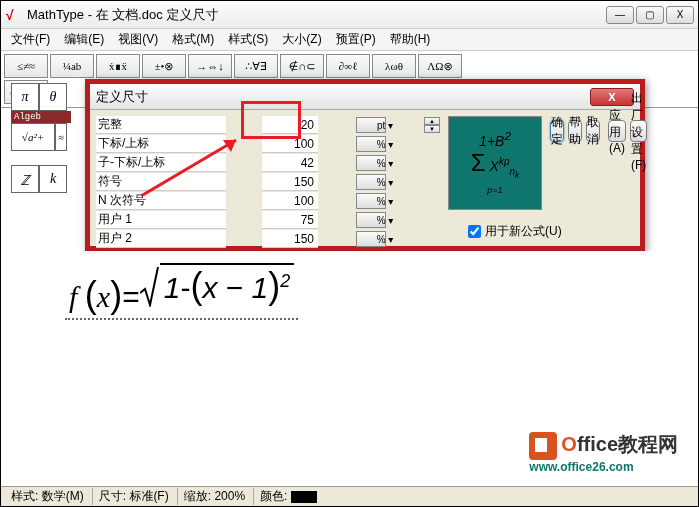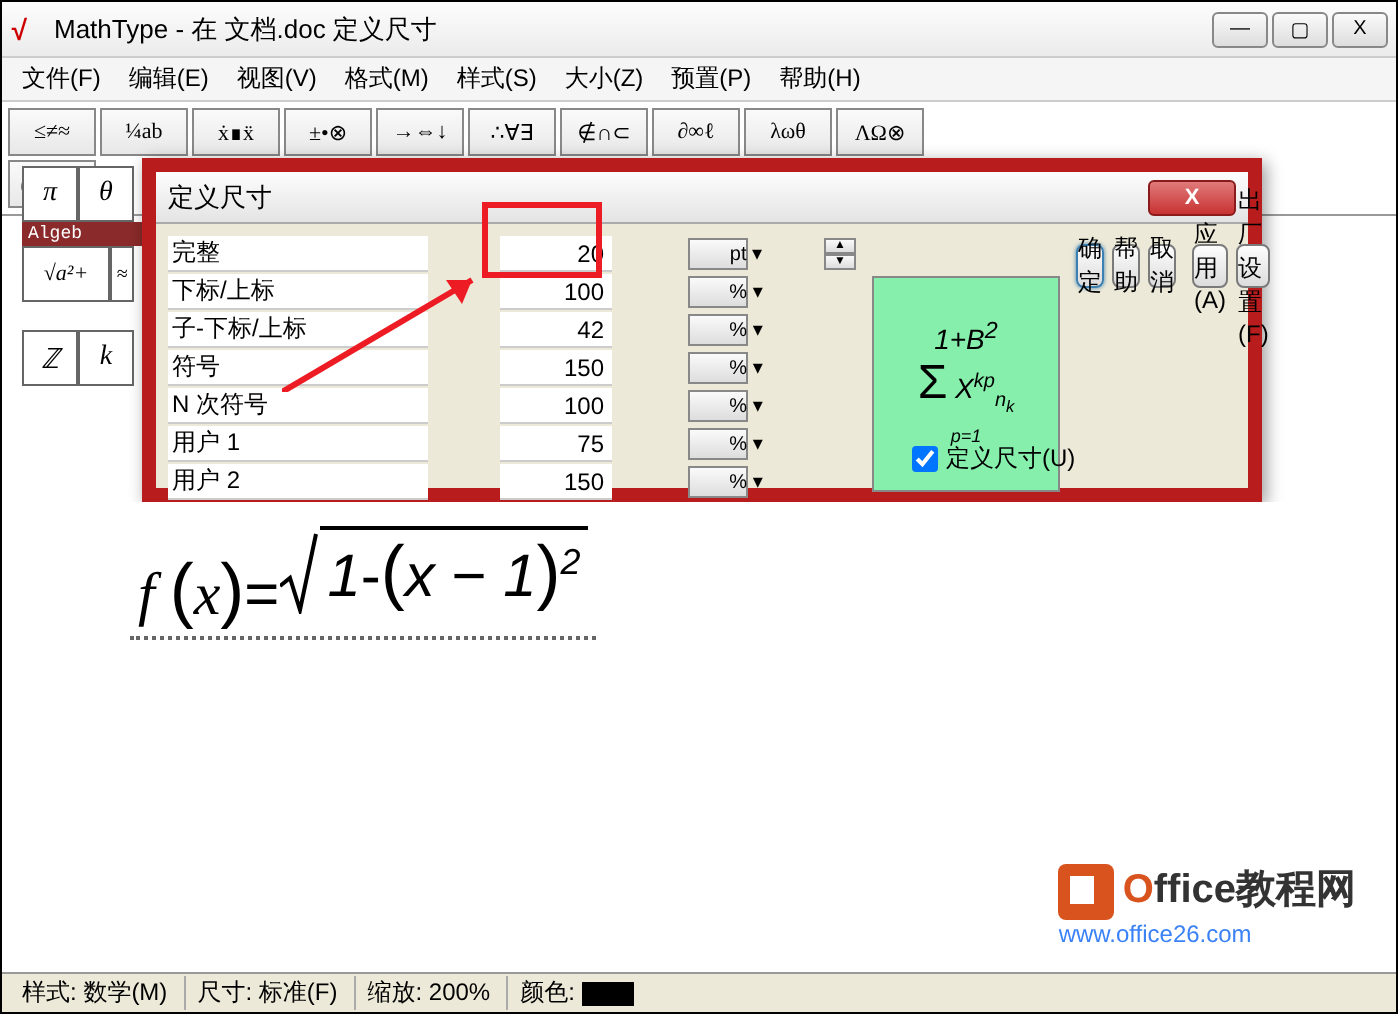--- a/index.html
+++ b/index.html
@@ -17,37 +17,37 @@
     .toolbars { background: #fff; padding: 3px; border-bottom: 1px solid #999; }
     .toolrow { display: flex; gap: 2px; }
     .toolbtn { width: 44px; height: 24px; border: 1px solid #888; background: linear-gradient(#fafafa,#e8e8e8); display: flex; align-items: center; justify-content: center; font-size: 11px; font-family: serif; }
     .toolrow2 { display: flex; gap: 2px; margin-top: 2px; }
     
     .leftpalette { position: absolute; left: 10px; top: 82px; width: 60px; }
     .palrow { display: flex; }
     .palbtn { width: 28px; height: 28px; border: 1px solid #666; background: #fff; display: flex; align-items: center; justify-content: center; font-size: 14px; font-family: serif; font-style: italic; }
     .paltab { background: #8b2a2a; color: #fff; font-size: 9px; padding: 1px 3px; font-family: Liberation Mono, monospace; }
     
-    .dialog { position: absolute; left: 70px; top: 78px; width: 560px; height: 172px; background: #ece9d8; border: 7px solid #b91c1c; box-shadow: 2px 2px 8px rgba(0,0,0,.4); }
+    .dialog { position: absolute; left: 84px; top: 78px; width: 560px; height: 172px; background: #ece9d8; border: 5px solid #b91c1c; box-shadow: 2px 2px 8px rgba(0,0,0,.4); }
     .dlg-title { height: 26px; background: linear-gradient(#fdfdfd,#e4e4e4); display: flex; align-items: center; padding: 0 6px; border-bottom: 1px solid #aaa; }
     .dlg-title span { font-size: 13px; flex: 1; }
     .dlg-close { width: 44px; height: 18px; background: linear-gradient(#e07a7a,#c83232); border: 1px solid #8b1a1a; border-radius: 3px; color: #fff; display: flex; align-items: center; justify-content: center; font-weight: bold; font-size: 11px; }
     .dlg-body { padding: 6px; display: flex; gap: 8px; }
     .dlg-table { flex: 0 0 280px; }
     .dlg-row { display: flex; height: 18px; align-items: center; margin-bottom: 1px; gap: 36px; }
     .dlg-label { flex: 0 0 130px; font-size: 12px; padding-left: 2px; border-bottom: 1px solid #ccc; height: 100%; display: flex; align-items: center; background: #fff; }
     .dlg-val { width: 56px; text-align: right; padding-right: 4px; border-bottom: 1px solid #ccc; height: 100%; display: flex; align-items: center; justify-content: flex-end; background: #fff; font-size: 12px; }
     .dlg-unit { width: 30px; height: 16px; border: 1px solid #888; background: linear-gradient(#fafafa,#ddd); display: flex; align-items: center; justify-content: center; font-size: 10px; margin-left: 2px; padding-left: 28px; }
     .highlight-box { border: 3px solid #ed1c24; position: absolute; left: 240px; top: 100px; width: 60px; height: 38px; pointer-events: none; z-index: 10; }
     .red-arrow { position: absolute; left: 140px; top: 135px; width: 100px; height: 60px; pointer-events: none; z-index: 10; }
     
     .dlg-spinner { width: 16px; display: flex; flex-direction: column; margin-left: 2px; }
     .spinbtn { height: 8px; border: 1px solid #888; background: linear-gradient(#fafafa,#ddd); font-size: 6px; display: flex; align-items: center; justify-content: center; }
     
-    .preview { flex: 0 0 94px; height: 108px; background: #86efac; border: 1px solid #888; display: flex; align-items: center; justify-content: center; font-family: serif; font-size: 14px; font-style: italic; text-align: center; margin-top: 20px; }
+    .preview { flex: 0 0 94px; height: 94px; background: #0f766e; border: 1px solid #888; display: flex; align-items: center; justify-content: center; font-family: serif; font-size: 14px; font-style: italic; text-align: center; }
     
     .dlg-buttons { flex: 0 0 88px; display: flex; gap: 4px; padding-top: 4px; }
     .dlg-btn { height: 22px; border: 1px solid #7a7a7a; border-radius: 4px; background: linear-gradient(#fdfdfd,#dcdcdc); font-size: 12px; display: flex; align-items: center; justify-content: center; }
     .dlg-btn.primary { border-color: #3c7fb1; box-shadow: 0 0 2px #3c7fb1; }
     
     .dlg-check { font-size: 12px; display: flex; align-items: center; gap: 4px; position: absolute; left: 378px; bottom: 6px; }
     
     .editarea { position: absolute; left: 6px; top: 250px; right: 6px; bottom: 20px; background: #fff; overflow: hidden; }
     .formula { position: absolute; left: 14px; top: 10px; font-family: "Times New Roman", serif; font-size: 30px; font-style: italic; border-bottom: 2px dotted #666; padding: 2px 4px; margin-left: 44px; }
     .formula .paren { font-style: normal; font-size: 36px; }
@@ -55,21 +55,21 @@
     .sqrt svg { height: 42px; }
     .sqrt-body { border-top: 2px solid #000; padding: 0 4px; }
     
     .statusbar { position: absolute; left: 0; right: 0; bottom: 0; height: 20px; background: #ece9d8; border-top: 1px solid #999; display: flex; align-items: center; font-size: 12px; padding: 0 4px; gap: 8px; }
     .statusbar > span { border-left: 1px solid #aaa; padding-left: 6px; }
     .statusbar > span:first-child { border-left: none; }
     .colorswatch { width: 26px; height: 12px; background: #000; display: inline-block; margin-left: 4px; vertical-align: middle; }
     
     .watermark { position: absolute; right: 20px; bottom: 32px; font-size: 20px; font-weight: bold; color: #333; font-family: Arial; }
     .watermark .o { color: #d9531e; }
-    .watermark .url { display: block; font-size: 12px; color: #3b82f6; font-weight: normal; }
+    .watermark .url { display: block; font-size: 12px; color: #0f766e; font-weight: bold; }
     .wm-icon { display: inline-block; width: 28px; height: 28px; background: #d9531e; border-radius: 4px; vertical-align: middle; margin-right: 4px; position: relative; }
     .wm-icon::after { content: ""; position: absolute; left: 6px; top: 6px; width: 12px; height: 14px; background: #fff; }
   </style>
 </head>
 <body>
 
 <div class="titlebar">
   <span class="appicon">√</span>
   <span class="title">MathType - 在 文档.doc 定义尺寸</span>
   <div class="winbtns">
@@ -180,21 +180,21 @@
       <div class="dlg-btn primary">确定</div>
       <div class="dlg-btn">帮助</div>
       <div class="dlg-btn">取消</div>
       <div style="height:18px"></div>
       <div class="dlg-btn">应用(A)</div>
       <div class="dlg-btn">出厂设置(F)</div>
     </div>
   </div>
   <label class="dlg-check">
     <input type="checkbox" checked="" style="">
-    <span>定义尺寸(U)</span>
+    <span>用于新公式(U)</span>
   </label>
 </div>
 
 <div class="highlight-box"></div>
 <svg class="red-arrow">
     <line x1="0" y1="60" x2="95" y2="4" stroke="#ed1c24" stroke-width="3"></line>
     <polygon points="95,4 82,4 90,16" fill="#ed1c24"></polygon>
   </svg>
 
 <div class="editarea">

